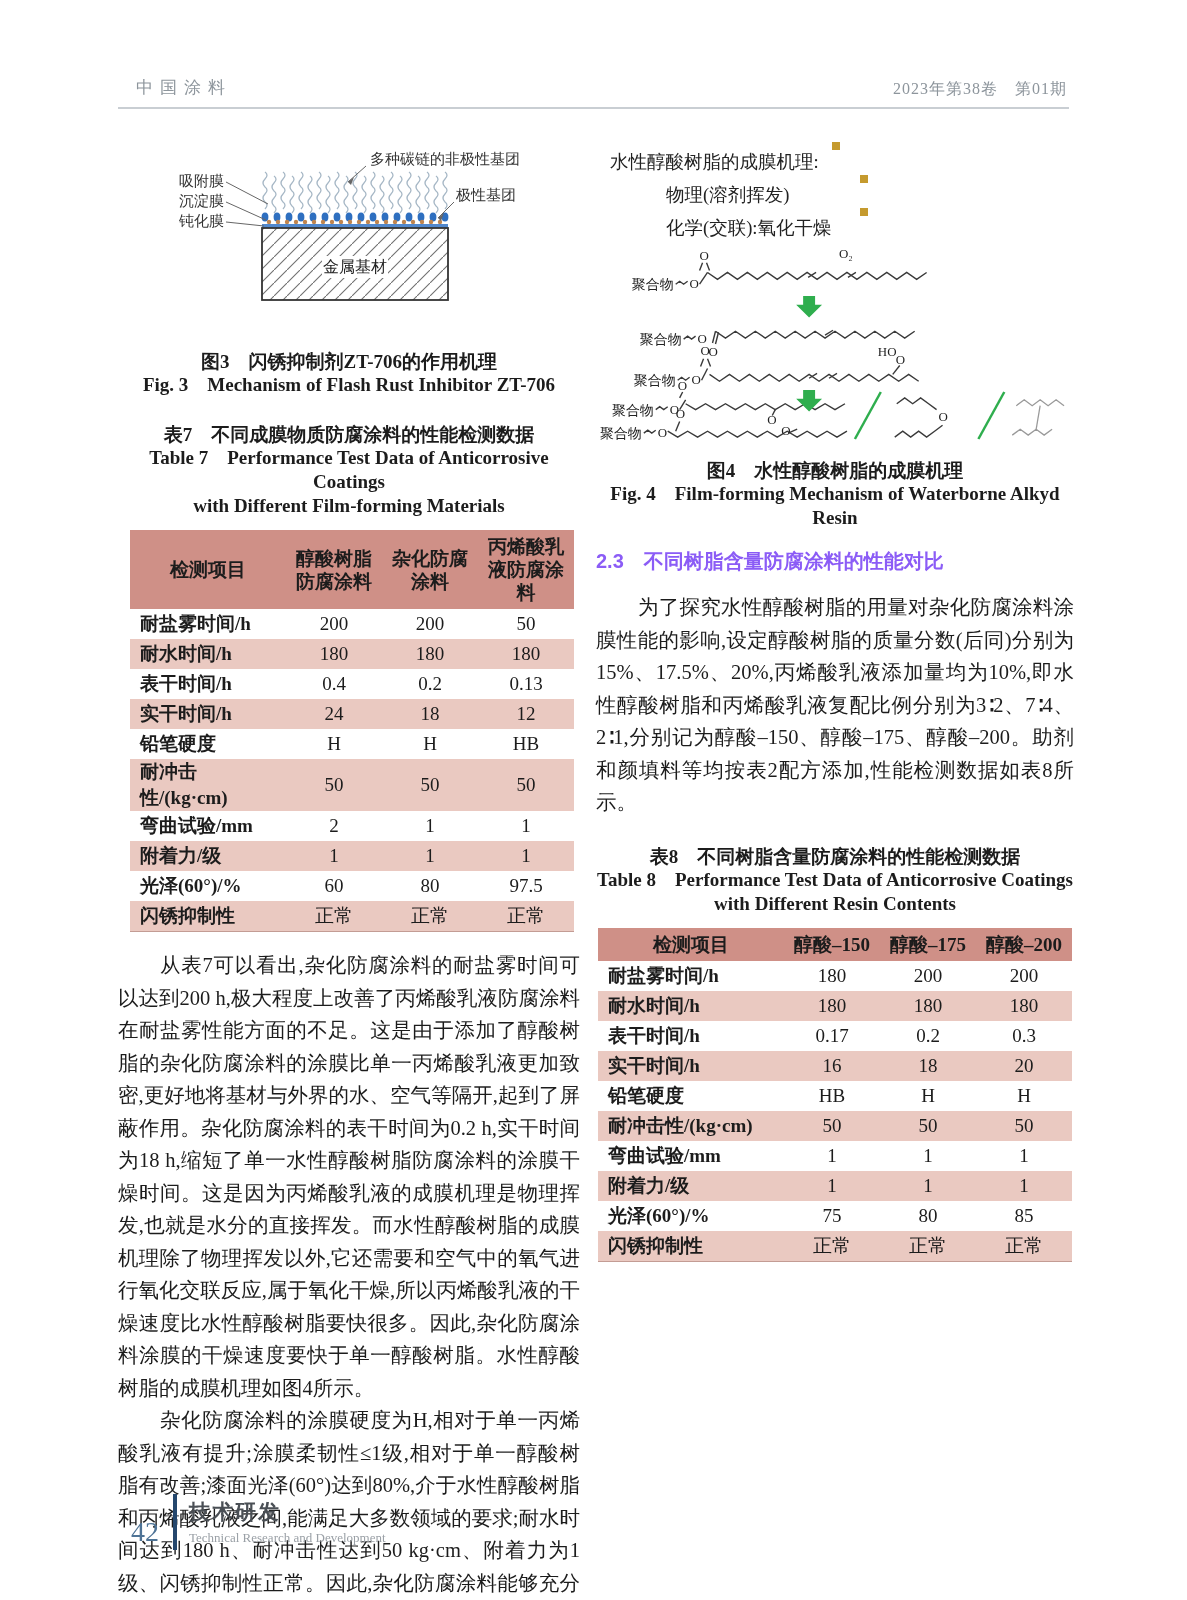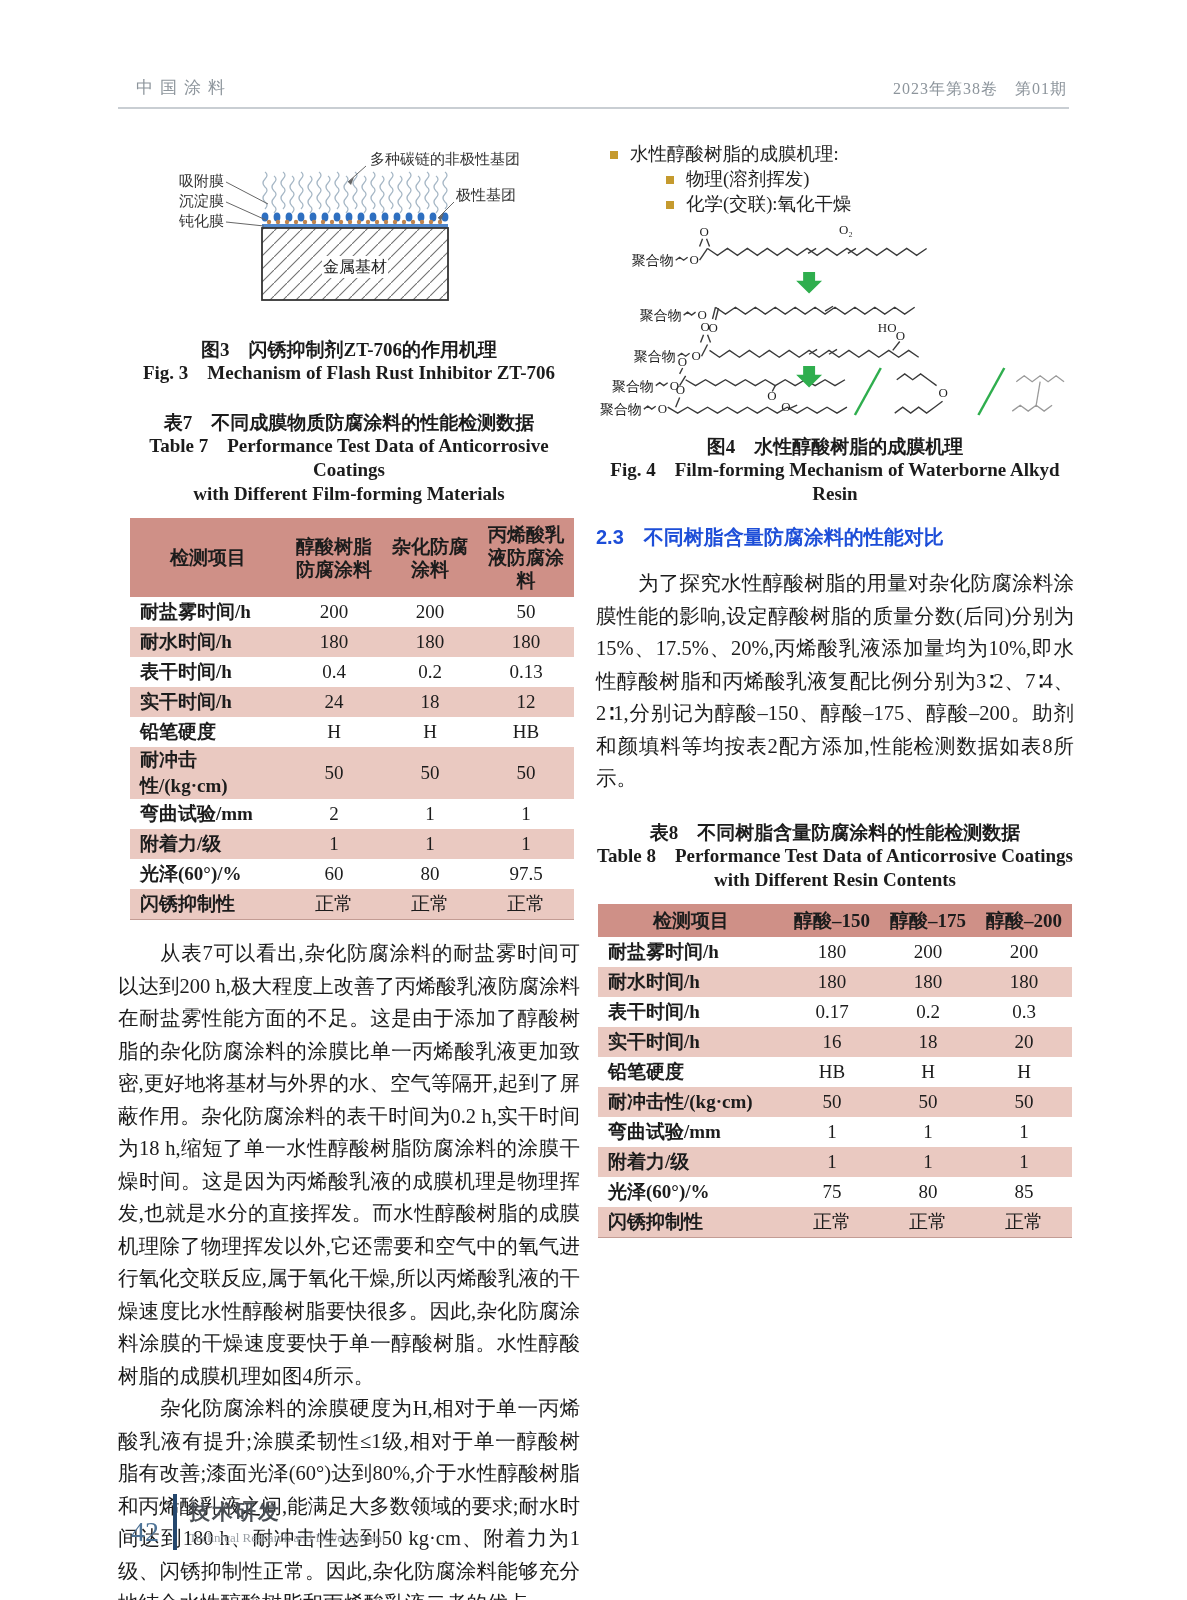--- a/index.html
+++ b/index.html
@@ -9,42 +9,42 @@
     overflow:hidden;
   }
   
   .hdr-left{position:absolute;left:136px;top:76px;font-size:17px;letter-spacing:7px;color:#8d959c;}
   .hdr-right{position:absolute;right:120px;top:79px;font-size:16px;color:#8d959c;letter-spacing:1px;}
   .hdr-rule{position:absolute;left:118px;right:118px;top:107px;height:2px;background:#c9ced3;}
   
   .col-left{position:absolute;left:118px;top:140px;width:462px;}
   .col-right{position:absolute;left:596px;top:136px;width:478px;}
   
-  .cap-cn{font-weight:bold;font-size:19px;text-align:center;line-height:23px;margin-top:8px;}
+  .cap-cn{font-weight:bold;font-size:19px;text-align:center;line-height:23px;margin-top:20px;}
   .cap-en{font-weight:bold;font-size:19px;text-align:center;line-height:24px;}
   .tbl-title-cn{font-weight:bold;font-size:19px;text-align:center;margin-top:26px;line-height:23px;}
   .tbl-title-en{font-weight:bold;font-size:19px;text-align:center;line-height:24px;}
   
   table{border-collapse:collapse;font-size:19px;table-layout:fixed;}
   .t7{width:444px;margin:12px 0 0 12px;border-bottom:1.5px solid #c39c94;}
   .t8{width:474px;margin:12px 0 0 2px;border-bottom:1.5px solid #c39c94;}
   thead th{background:#cf9087;font-weight:bold;padding:5px 2px;line-height:23px;}
   tbody td{height:30px;padding:0 2px;}
   tbody tr:nth-child(even) td{background:#eac9c1;}
   td.lbl,th.lbl{text-align:left;padding-left:10px;font-weight:bold;}
   td.val,th.val{text-align:center;}
   
   .body-p{font-size:20.5px;line-height:32.5px;text-align:justify;text-indent:2.05em;margin:0;}
   .mt16{margin-top:17px;}
   
-  .sec-head{margin-top:18px;font-size:20px;font-weight:bold;color:#1d4ed8;font-family:"Liberation Sans","DejaVu Sans",sans-serif;}
+  .sec-head{margin-top:18px;font-size:20px;font-weight:bold;color:#8b5cf6;font-family:"Liberation Sans","DejaVu Sans",sans-serif;}
   .sec-head .num{margin-right:20px;}
   
   .blist{margin:6px 0 2px 0;}
-  .bitem{display:flex;align-items:baseline;font-size:18.5px;line-height:25px;color:#222;}
+  .bitem{display:flex;align-items:baseline;font-size:18.5px;line-height:25px;color:#222;flex-direction:column;}
   .bitem .sq{width:8px;height:8px;background:#c59a2e;flex:0 0 8px;align-self:center;margin-right:12px;}
   .lvl1{margin-left:14px;}
   .lvl2{margin-left:70px;}
   
   .figtext{font-family:"Liberation Serif","DejaVu Serif",serif;}
   
   .footer{position:absolute;left:131px;top:1494px;display:flex;align-items:stretch;height:56px;}
   .page-num{font-size:28px;color:#4e7396;align-self:flex-end;margin:0 14px 2px 0;}
   .fbar{width:4px;background:#25476d;margin-right:12px;}
   .fsec{display:flex;flex-direction:column;justify-content:center;}

